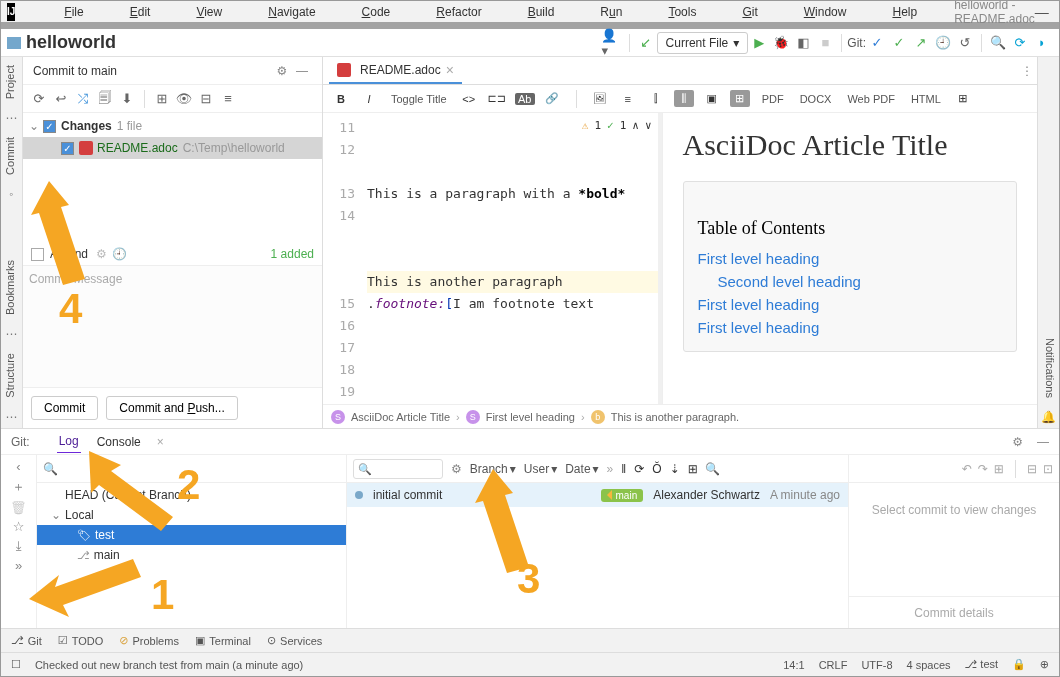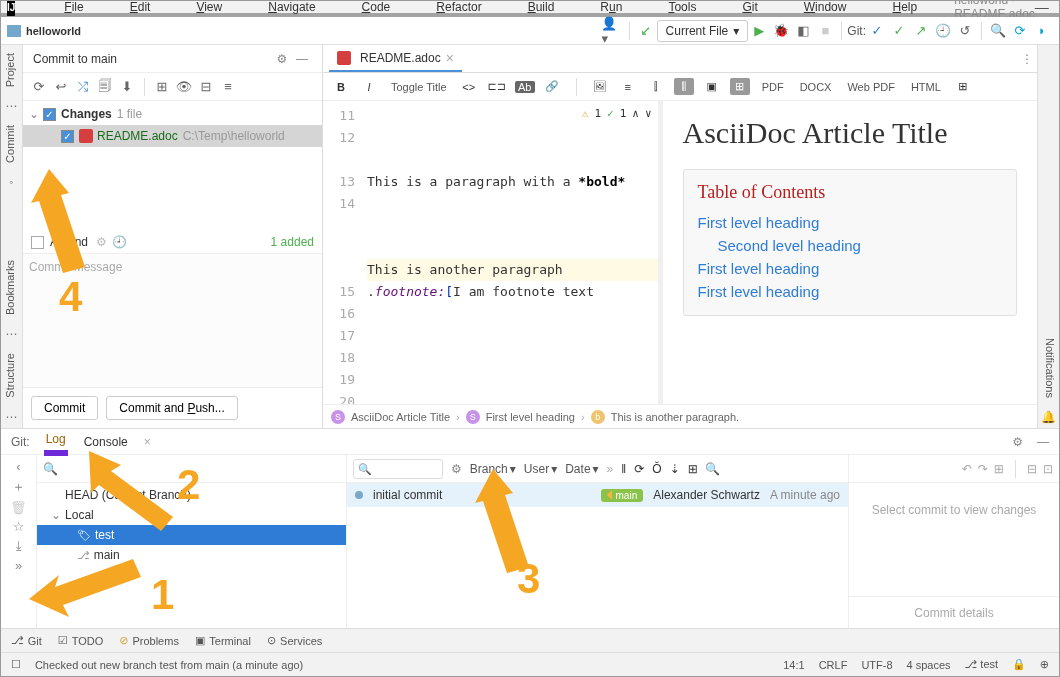--- a/index.html
+++ b/index.html
@@ -1,26 +1,26 @@
 <!DOCTYPE html>
 <html><head>
 <meta charset="utf-8">
 <style>
 * { box-sizing: border-box; margin: 0; padding: 0; }
 body { font-family: "Segoe UI", Arial, sans-serif; font-size: 12px; color: #333; background: #f2f2f2; width: 1060px; height: 677px; overflow: hidden; display: flex; flex-direction: column; border: 1px solid #999; }
-.menubar { height: 16px; background: #f2f2f2; display: flex; align-items: center; padding: 0 6px; border-bottom: 4px solid #a3a3a3; }
+.menubar { height: 28px; background: #f2f2f2; display: flex; align-items: center; padding: 0 6px; border-bottom: 7px solid #a3a3a3; }
 .ij-logo { width: 18px; height: 18px; background: #000; color: #fff; font-size: 10px; font-weight: bold; display: flex; align-items: center; justify-content: center; margin-right: 10px; }
 .menu-item { padding: 0 7px; cursor: pointer; margin-left: 32px; }
 .menu-item u { text-decoration: underline; }
 .window-title { margin-left: 30px; color: #888; font-size: 12px; }
 .spacer { flex: 1; }
 .win-controls { display: flex; gap: 18px; padding-right: 10px; font-size: 14px; color: #555; }
 .toolbar2 { height: 28px; background: #fff; display: flex; align-items: center; padding: 0 6px; border-bottom: 1px solid #e0e0e0; }
 .folder-icon { width: 14px; height: 12px; background: #74a7cc; margin-right: 5px; }
-.proj-name { font-weight: bold; font-size: 11px; }
+.proj-name { font-weight: bold; font-size: 18px; }
 .tbtn { width: 22px; height: 22px; display: flex; align-items: center; justify-content: center; cursor: pointer; color: #666; font-size: 13px; }
 .run-config { height: 22px; border: 1px solid #ccc; border-radius: 3px; padding: 0 8px; display: flex; align-items: center; gap: 5px; font-size: 12px; background: #fff; }
 .sep { width: 1px; height: 18px; background: #ddd; margin: 0 5px; }
 .main-area { flex: 1; display: flex; overflow: hidden; }
 .left-rail { width: 22px; background: #f2f2f2; border-right: 1px solid #ddd; display: flex; flex-direction: column; }
 .rail-label { writing-mode: vertical-rl; transform: rotate(180deg); padding: 8px 3px; font-size: 11px; color: #555; text-align: center; cursor: pointer; }
 .rail-icon { height: 22px; display: flex; align-items: center; justify-content: center; color: #777; font-size: 12px; }
 .right-rail { width: 22px; background: #f2f2f2; border-left: 1px solid #ddd; display: flex; flex-direction: column; }
 .right-rail .rail-label { writing-mode: vertical-rl; transform: none; }
 .commit-panel { width: 300px; background: #fff; border-right: 1px solid #ddd; display: flex; flex-direction: column; }
@@ -56,33 +56,33 @@
 .gutter { width: 40px; background: #fff; color: #aaa; text-align: right; padding: 4px 8px 0 0; line-height: 22px; }
 .code { flex: 1; padding: 4px 0 0 4px; line-height: 22px; white-space: pre; overflow: hidden; position: relative; }
 .code .asterisks { color: #000; font-weight: bold; margin-top: 9px; }
 .code .footnote { color: #660e7a; font-style: italic; }
 .code .bracket { color: #0033b3; }
 .code .line.highlighted { background: #fffae3; display: inline-block; width: 100%; }
 .status-icons { position: absolute; top: 6px; right: 6px; display: flex; gap: 6px; font-size: 11px; align-items: center; }
 .preview-pane { flex: 1; padding: 14px 20px; overflow: hidden; color: #222; border-left: 1px solid #eee; }
 .preview-pane h1 { font-family: "Georgia", serif; font-size: 30px; font-weight: 400; margin-bottom: 18px; color: #333; line-height: 1.2; }
 .toc-box { border: 1px solid #e0e0e0; border-radius: 3px; padding: 12px 14px; background: #f8f8f8; }
-.toc-title { color: #b91c1c; font-size: 18px; margin-bottom: 8px; font-family: Georgia, serif; }
+.toc-title { color: #000000; font-size: 18px; margin-bottom: 8px; font-family: Georgia, serif; margin-top: 24px; }
 .toc-link { color: #2e7cd6; font-size: 15px; padding: 3px 0; cursor: pointer; }
 .toc-link.indent { padding-left: 20px; }
 .breadcrumb { height: 24px; display: flex; align-items: center; padding: 0 8px; font-size: 11px; color: #666; gap: 6px; border-top: 1px solid #eee; }
 .bc-icon { width: 14px; height: 14px; border-radius: 50%; display: inline-flex; align-items: center; justify-content: center; font-size: 9px; color: #fff; }
 .bc-s { background: #c792ea; }
 .bc-b { background: #f0c36d; }
 .bc-sep { color: #aaa; }
 .bottom-panel { height: 200px; border-top: 1px solid #ddd; background: #fff; display: flex; flex-direction: column; }
 .bp-tabs { height: 26px; display: flex; align-items: center; padding: 0 10px; gap: 14px; border-bottom: 1px solid #eee; }
 .bp-tab-label { font-size: 12px; color: #666; }
 .bp-tab { font-size: 12px; cursor: pointer; padding: 4px 2px; }
-.bp-tab.active { border-bottom: 6px solid #6d28d9; color: #a16207; }
+.bp-tab.active { border-bottom: 1px solid #6d28d9; color: #4c1d95; margin-left: 13px; }
 .bp-body { flex: 1; display: flex; overflow: hidden; }
 .bp-col1 { width: 36px; display: flex; flex-direction: column; align-items: center; padding-top: 4px; gap: 4px; border-right: 1px solid #eee; }
 .bp-col1 span { color: #888; font-size: 13px; cursor: pointer; }
 .bp-col2 { width: 310px; border-right: 1px solid #eee; display: flex; flex-direction: column; }
 .bp-search { height: 28px; border-bottom: 1px solid #eee; display: flex; align-items: center; padding: 0 6px; }
 .bp-search input { border: none; outline: none; width: 100%; font-size: 12px; }
 .bp-tree { flex: 1; padding: 2px 0; font-size: 12px; }
 .bp-tree-row { height: 20px; display: flex; align-items: center; padding-left: 24px; }
 .bp-tree-row.selected { background: #2e7cd6; color: #fff; }
 .bp-tree-row .tag-icon { margin-right: 4px; font-size: 11px; }

